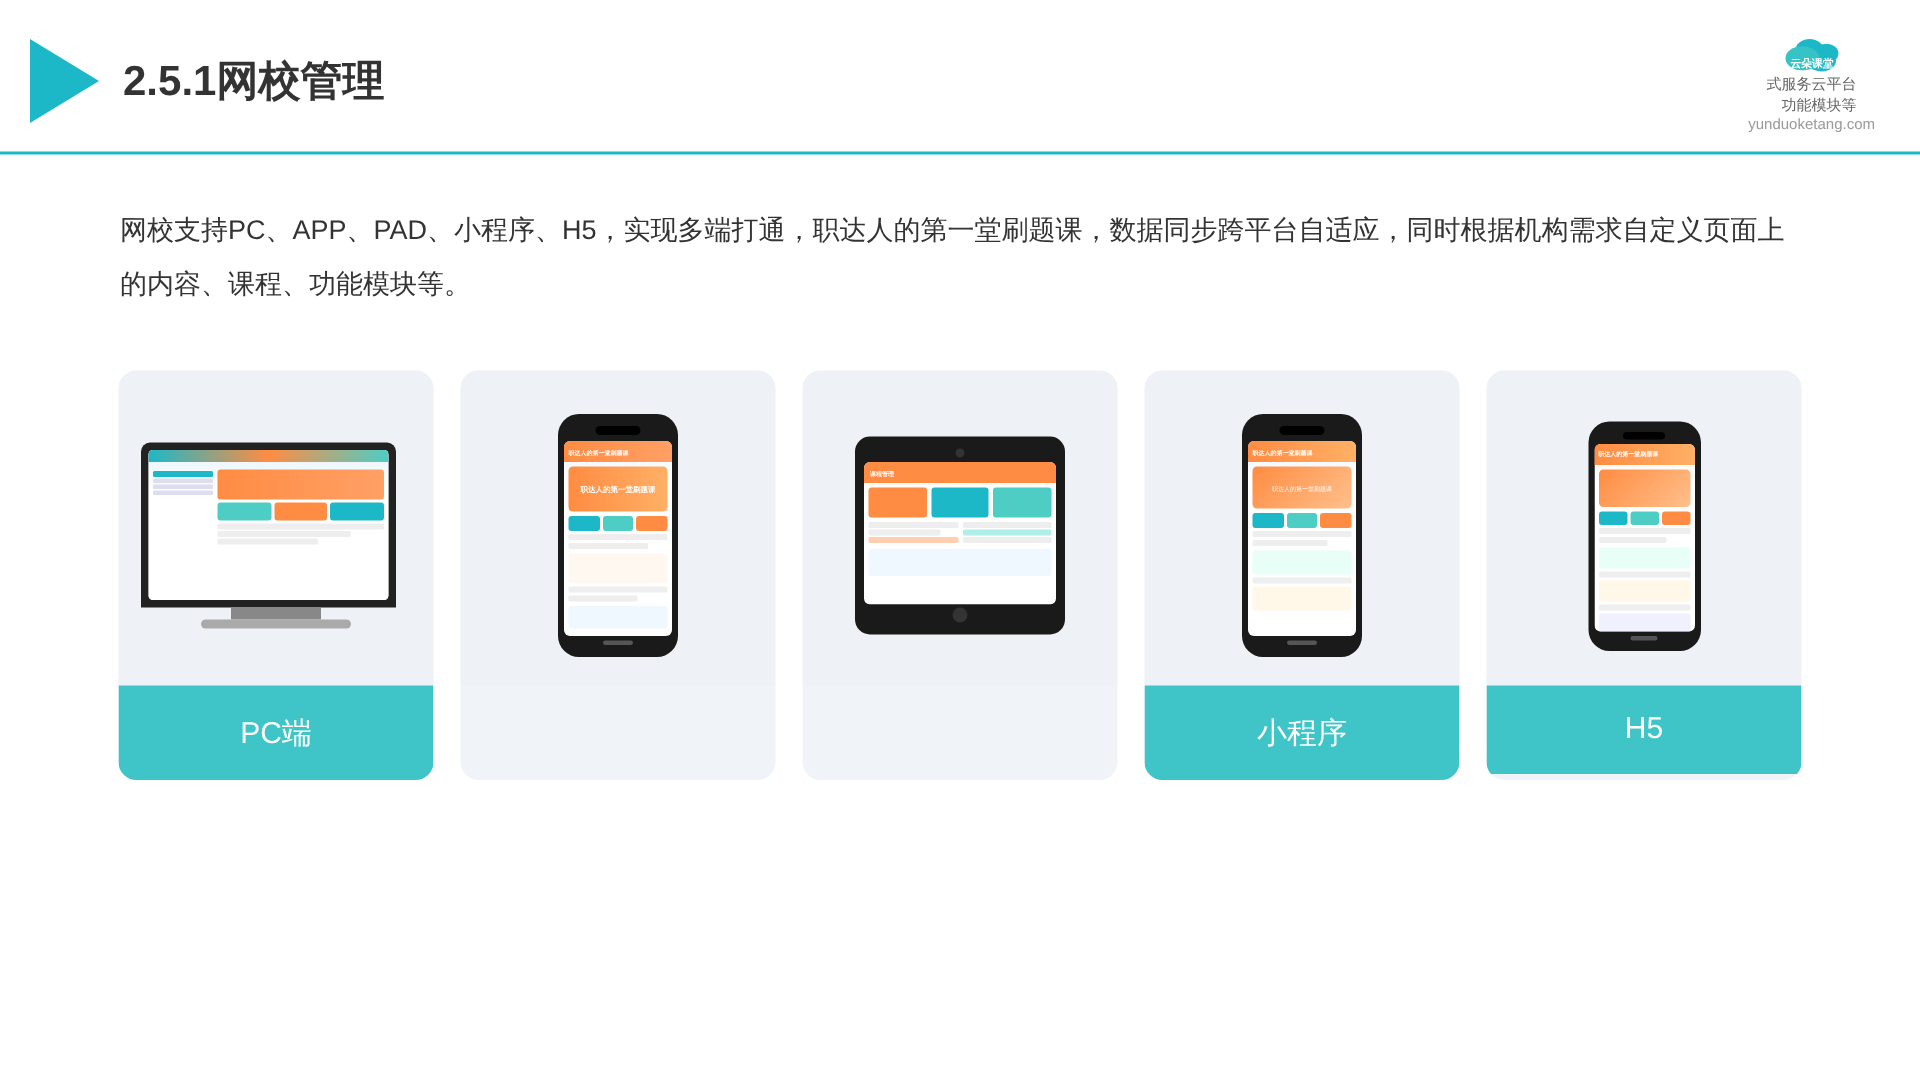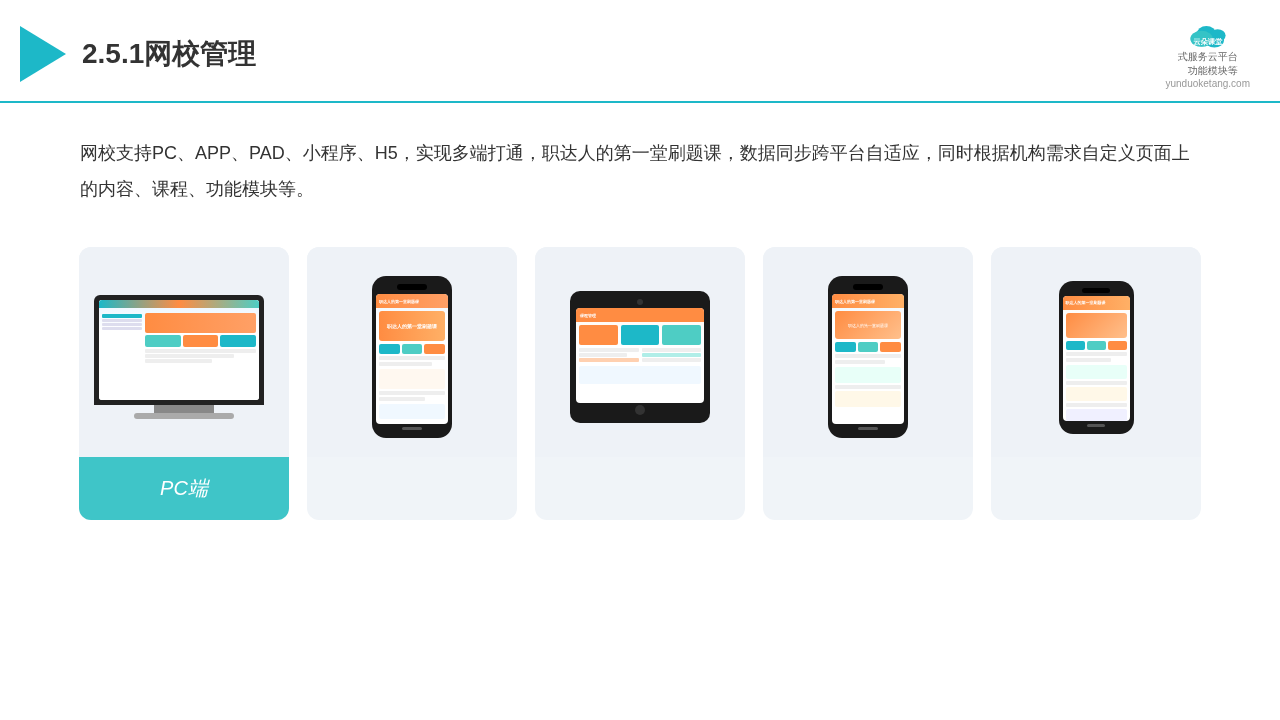--- a/index.html
+++ b/index.html
@@ -100,21 +100,20 @@
     }
 
     .card-label {
       width: 100%;
       background: #3fc5c8;
       color: white;
       font-size: 20px;
       text-align: center;
       padding: 18px 0;
       font-weight: 500;
-      font-style: italic;
     }
 
     
     .pc-mockup {
       position: relative;
       width: 180px;
     }
     .pc-screen-outer {
       background: #222;
       border-radius: 6px 6px 0 0;
@@ -424,20 +423,21 @@
               <div style="height:4px; background:#eee; border-radius:1px; margin:2px 0; width:75%;"></div>
               <div style="height:16px; background:#e8fff8; border-radius:2px; margin-top:3px;"></div>
               <div style="height:4px; background:#eee; border-radius:1px; margin:2px 0;"></div>
               <div style="height:16px; background:#fff8e8; border-radius:2px; margin-top:2px;"></div>
             </div>
           </div>
         </div>
         <div class="phone-home"></div>
       </div>
     </div>
+    <div class="card-label">小程序</div>
   </div>
 
   <div class="card">
     <div class="card-image-area">
       <div class="phone-mockup-sm">
         <div class="phone-notch-sm"></div>
         <div class="phone-screen-sm">
           <div style="width:100%; height:100%; background:linear-gradient(180deg,#fff8f0 0%,#fff 20%);">
             <div style="height:14px; background:linear-gradient(90deg,#ff8c42,#ffb066); display:flex; align-items:center; padding:0 3px;">
               <span style="font-size:4px; color:white; font-weight:bold;">职达人的第一堂刷题课</span>
@@ -455,15 +455,16 @@
               <div style="height:4px; background:#eee; border-radius:1px; margin:2px 0;"></div>
               <div style="height:14px; background:#fff8e8; border-radius:2px; margin-top:2px;"></div>
               <div style="height:4px; background:#eee; border-radius:1px; margin:2px 0;"></div>
               <div style="height:14px; background:#f0f0ff; border-radius:2px; margin-top:2px;"></div>
             </div>
           </div>
         </div>
         <div style="width:18px; height:3px; background:#555; border-radius:2px; margin:3px auto 0;"></div>
       </div>
     </div>
+    <div class="card-label">H5</div>
   </div>
 
 </div>
 
 </body></html>

